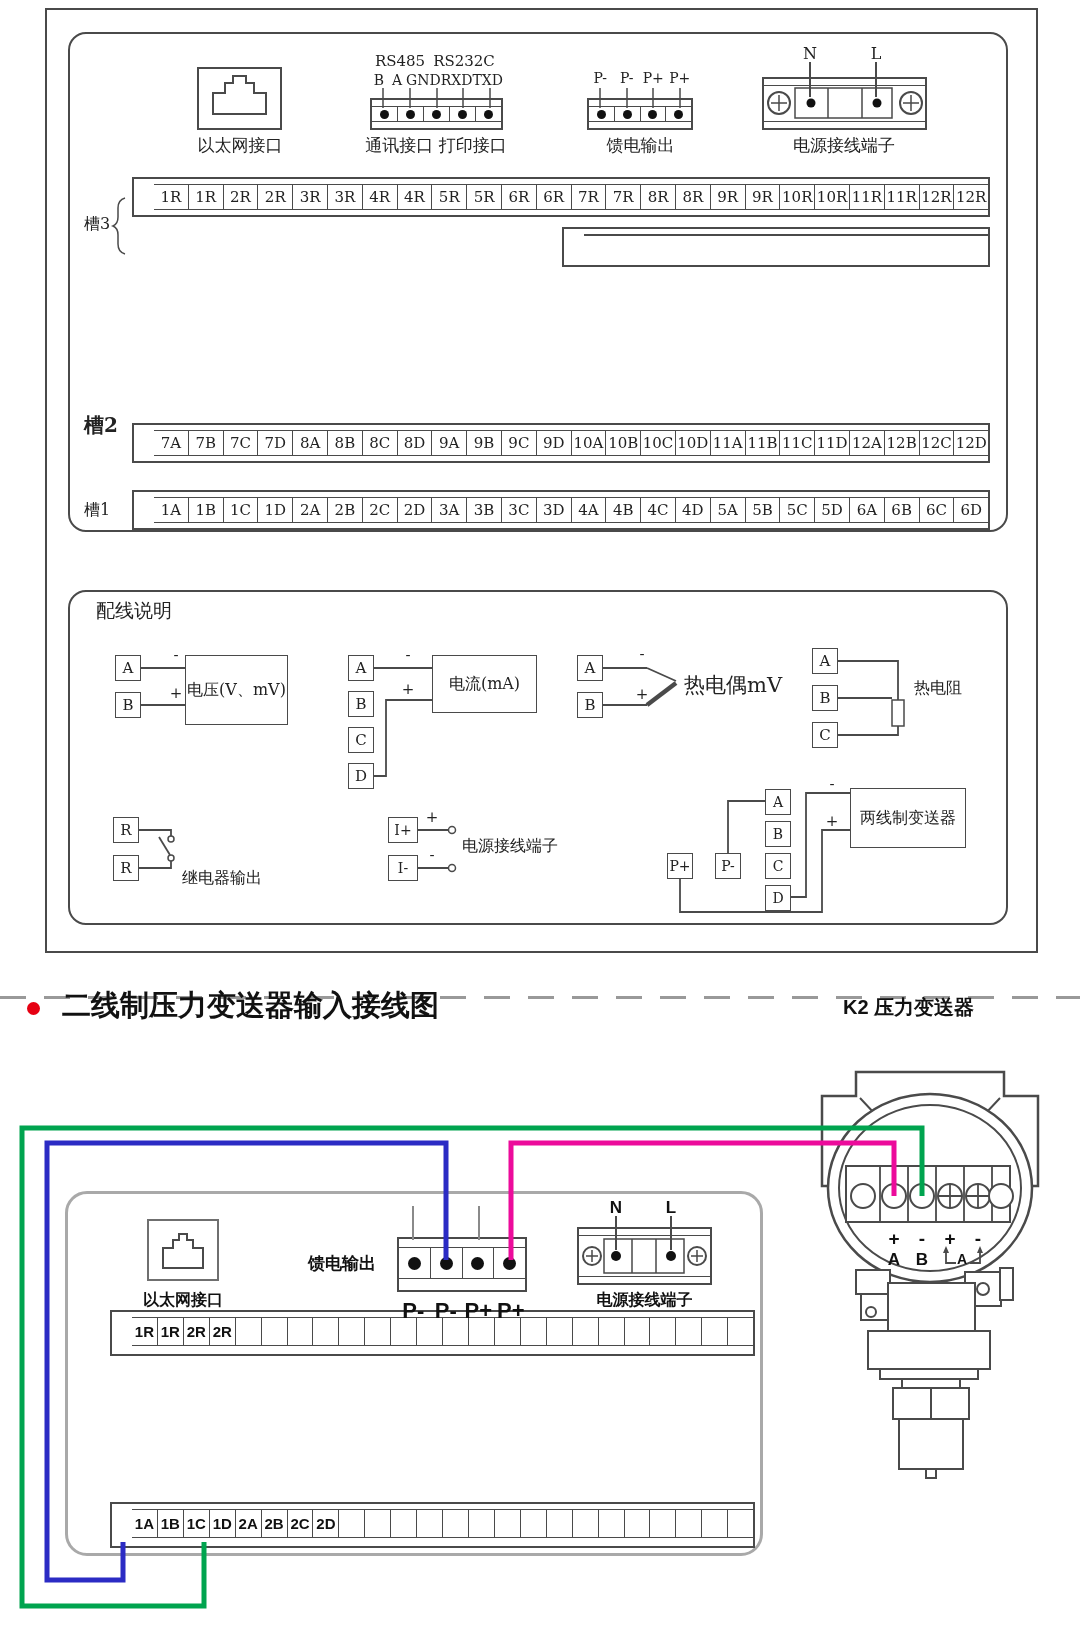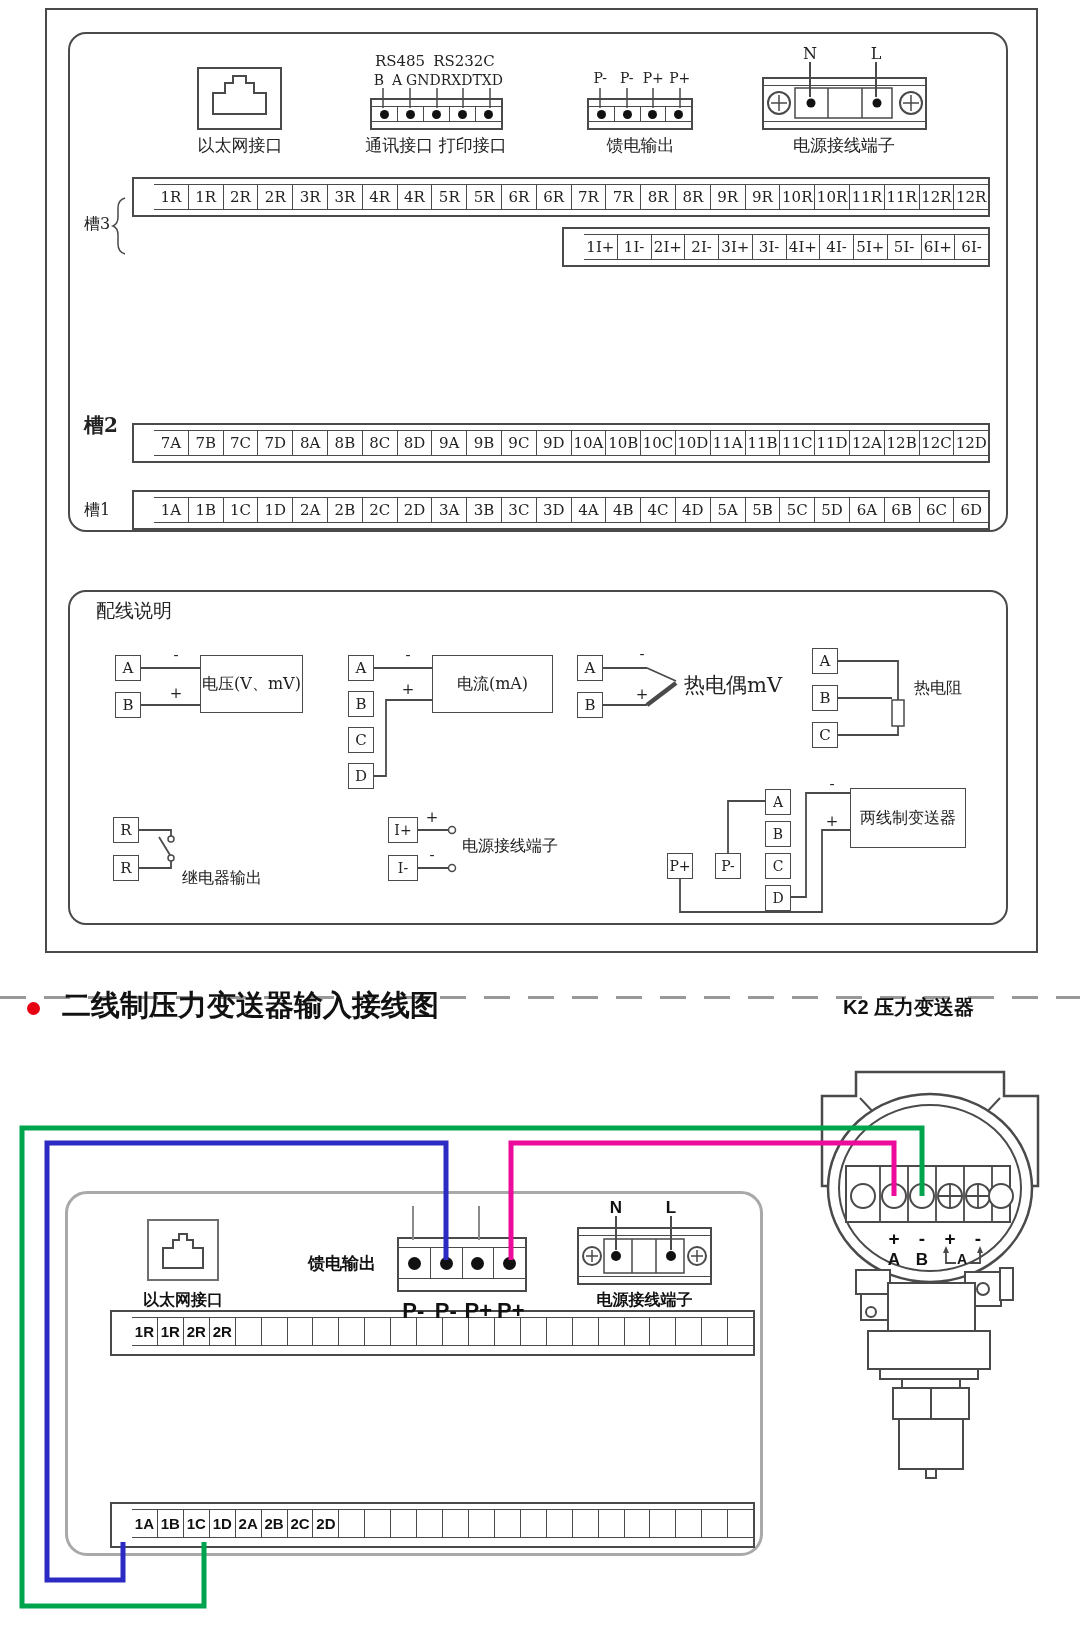--- a/index.html
+++ b/index.html
@@ -149,34 +149,20 @@
         <div class="scell">10R</div>
         <div class="scell">11R</div>
         <div class="scell">11R</div>
         <div class="scell">12R</div>
         <div class="scell">12R</div>
       </div>
     <div class="sband2"></div>
   </div>
   <div class="strip" style="left:562px;top:227px;width:428px;height:40px;">
     <div class="sband"></div>
-    <div class="scells">
-        <div class="scell">1I+</div>
-        <div class="scell">1I-</div>
-        <div class="scell">2I+</div>
-        <div class="scell">2I-</div>
-        <div class="scell">3I+</div>
-        <div class="scell">3I-</div>
-        <div class="scell">4I+</div>
-        <div class="scell">4I-</div>
-        <div class="scell">5I+</div>
-        <div class="scell">5I-</div>
-        <div class="scell">6I+</div>
-        <div class="scell">6I-</div>
-      </div>
     <div class="sband2"></div>
   </div>
   <div class="lbl serif" style="left:84px;top:412px;width:34px;font-size:20px;font-weight:bold;">槽2</div>
   <div class="strip" style="left:132px;top:423px;width:858px;height:40px;">
     <div class="sband"></div>
     <div class="scells">
         <div class="scell">7A</div>
         <div class="scell">7B</div>
         <div class="scell">7C</div>
         <div class="scell">7D</div>
@@ -234,29 +220,29 @@
       </div>
     <div class="sband2"></div>
   </div>
 
   <div class="lbl serif" style="left:96px;top:598px;font-size:19px;">配线说明</div>
 
   <div class="tbox" style="left:115px;top:655px;">A</div>
   <div class="tbox" style="left:115px;top:692px;">B</div>
   <div class="sign" style="left:168px;top:646px;">-</div>
   <div class="sign" style="left:168px;top:684px;">+</div>
-  <div class="bigbox" style="left:200px;top:655px;width:103px;height:58px;">电压(V、mV)</div>
+  <div class="bigbox" style="left:185px;top:655px;width:103px;height:70px;">电压(V、mV)</div>
 
   <div class="tbox" style="left:348px;top:655px;">A</div>
   <div class="tbox" style="left:348px;top:691px;">B</div>
   <div class="tbox" style="left:348px;top:727px;">C</div>
   <div class="tbox" style="left:348px;top:763px;">D</div>
   <div class="sign" style="left:400px;top:646px;">-</div>
   <div class="sign" style="left:400px;top:680px;">+</div>
-  <div class="bigbox" style="left:432px;top:655px;width:121px;height:58px;">电流(mA)</div>
+  <div class="bigbox" style="left:432px;top:655px;width:105px;height:58px;">电流(mA)</div>
 
   <div class="tbox" style="left:577px;top:655px;">A</div>
   <div class="tbox" style="left:577px;top:692px;">B</div>
   <div class="sign" style="left:634px;top:645px;">-</div>
   <div class="sign" style="left:634px;top:685px;">+</div>
   <div class="lbl serif" style="left:684px;top:671px;font-size:21px;">热电偶mV</div>
 
   <div class="tbox" style="left:812px;top:648px;">A</div>
   <div class="tbox" style="left:812px;top:685px;">B</div>
   <div class="tbox" style="left:812px;top:722px;">C</div>

